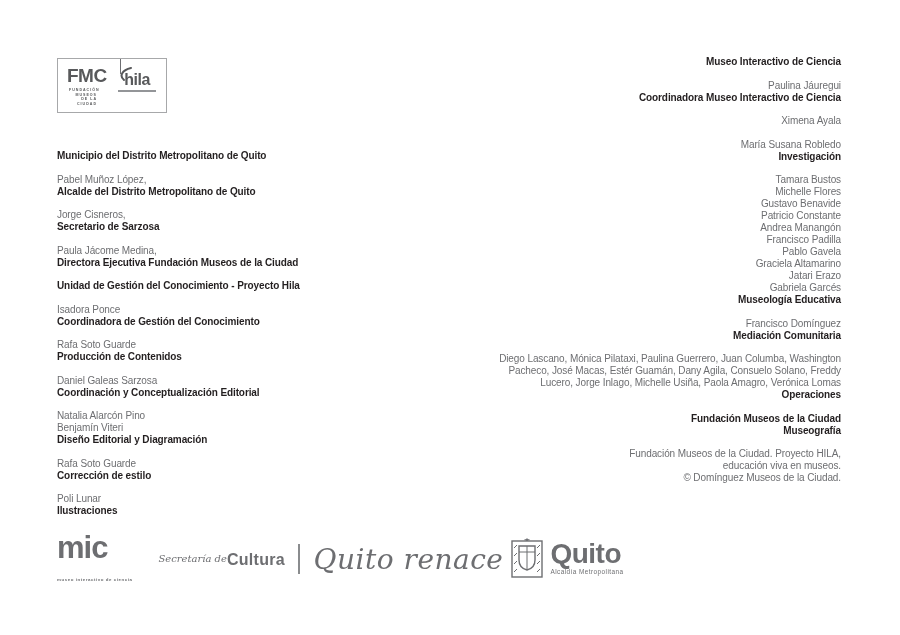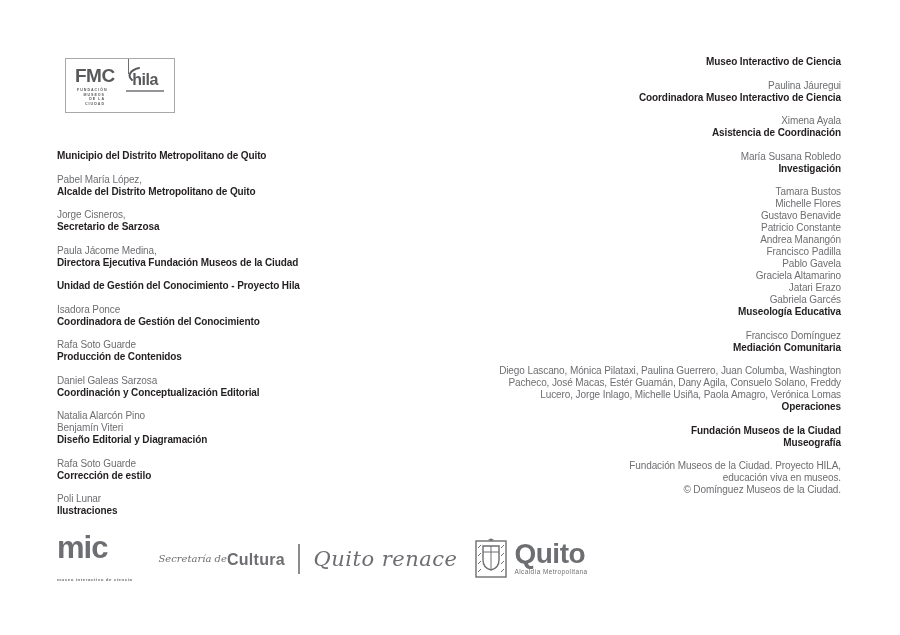--- a/index.html
+++ b/index.html
@@ -3,21 +3,21 @@
 <meta charset="utf-8">
 <style>
   html,body{margin:0;padding:0;}
   body{
     width:900px;height:635px;background:#ffffff;position:relative;
     font-family:"Liberation Sans", sans-serif;overflow:hidden;
   }
   
   .fmc-box{
     position:absolute;left:57px;top:58px;width:108px;height:53px;
-    border:1px solid #a7a8aa;background:#fff;margin-left:8px;
+    border:1px solid #a7a8aa;background:#fff;
   }
   .fmc-divider{position:absolute;left:62px;top:0;width:1px;height:15px;background:#6d6e71;}
   .fmc-word{position:absolute;left:9px;top:7px;font-size:19px;font-weight:bold;color:#58595b;letter-spacing:-0.5px;line-height:1;}
   .fmc-sub{position:absolute;left:11px;top:29px;font-size:3.6px;line-height:4.6px;color:#58595b;letter-spacing:1px;text-align:right;width:28px;font-weight:bold;}
   .hila-wrap{position:absolute;right:5px;top:8px;width:48px;text-align:center;}
   .hila-text{font-size:16px;font-weight:bold;color:#58595b;line-height:1;letter-spacing:-0.5px;}
   .hila-curve{display:block;margin:0 auto -9px 4px;}
   .hila-bar{margin:2px auto 0;width:38px;height:2px;background:#939598;}
   
   .col{font-size:10px;line-height:12px;letter-spacing:-0.1px;color:#6d6e71;}
@@ -30,21 +30,21 @@
   .para{margin:0 0 0 0;}
   
   .footer{position:absolute;left:57px;top:536px;height:46px;display:flex;align-items:center;}
   .mic{display:flex;flex-direction:column;align-items:flex-start;margin-right:26px;gap:15px;}
   .mic-word{font-size:31px;font-weight:bold;color:#6d6e71;line-height:0.75;letter-spacing:-1px;}
   .mic-sub{font-size:4.4px;color:#6d6e71;letter-spacing:0.55px;margin-top:3px;font-weight:bold;}
   .cultura{display:flex;flex-direction:row;align-items:center;margin-right:13px;}
   .cultura-script{font-family:"DejaVu Serif", serif;font-style:italic;font-size:10px;color:#6d6e71;line-height:1;}
   .cultura-word{font-size:16px;font-weight:bold;color:#6d6e71;line-height:1;letter-spacing:0.3px;margin-top:1px;}
   .vline{width:1.5px;height:30px;background:#8a8c8e;margin-right:14px;}
-  .renace{font-family:"DejaVu Serif", serif;font-style:italic;font-size:21px;color:#6d6e71;margin-right:18px;letter-spacing:0.5px;text-align:center;}
+  .renace{font-family:"DejaVu Serif", serif;font-style:italic;font-size:28px;color:#6d6e71;margin-right:8px;letter-spacing:0.5px;text-align:center;}
   .crest{margin-right:7px;}
   .quito{display:flex;flex-direction:column;align-items:flex-start;}
   .quito-word{font-size:28px;font-weight:bold;color:#6d6e71;line-height:0.8;letter-spacing:-0.5px;}
   .quito-sub{font-size:6.4px;color:#6d6e71;letter-spacing:0.45px;margin-top:2px;}
 </style>
 </head>
 <body>
 
 <div class="fmc-box">
   <div class="fmc-divider"></div>
@@ -62,21 +62,21 @@
     <div class="hila-text">hila</div>
     <div class="hila-bar"></div>
   </div>
 </div>
 
 <div class="col col-left">
   <div class="block">
     <span class="ln b">Municipio del Distrito Metropolitano de Quito</span>
   </div>
   <div class="block">
-    <span class="ln">Pabel María López,</span>
+    <span class="ln">Pabel Muñoz López,</span>
     <span class="ln b">Alcalde del Distrito Metropolitano de Quito</span>
   </div>
   <div class="block">
     <span class="ln">Jorge Cisneros,</span>
     <span class="ln b">Secretario de Sarzosa</span>
   </div>
   <div class="block">
     <span class="ln">Paula Jácome Medina,</span>
     <span class="ln b">Directora Ejecutiva Fundación Museos de la Ciudad</span>
   </div>
@@ -113,21 +113,20 @@
 <div class="col col-right">
   <div class="block">
     <span class="ln b">Museo Interactivo de Ciencia</span>
   </div>
   <div class="block">
     <span class="ln">Paulina Jáuregui</span>
     <span class="ln b">Coordinadora Museo Interactivo de Ciencia</span>
   </div>
   <div class="block">
     <span class="ln">Ximena Ayala</span>
-    <span class="ln b">Asistencia de Coordinación</span>
   </div>
   <div class="block">
     <span class="ln">María Susana Robledo</span>
     <span class="ln b">Investigación</span>
   </div>
   <div class="block">
     <span class="ln">Tamara Bustos</span>
     <span class="ln">Michelle Flores</span>
     <span class="ln">Gustavo Benavide</span>
     <span class="ln">Patricio Constante</span>

